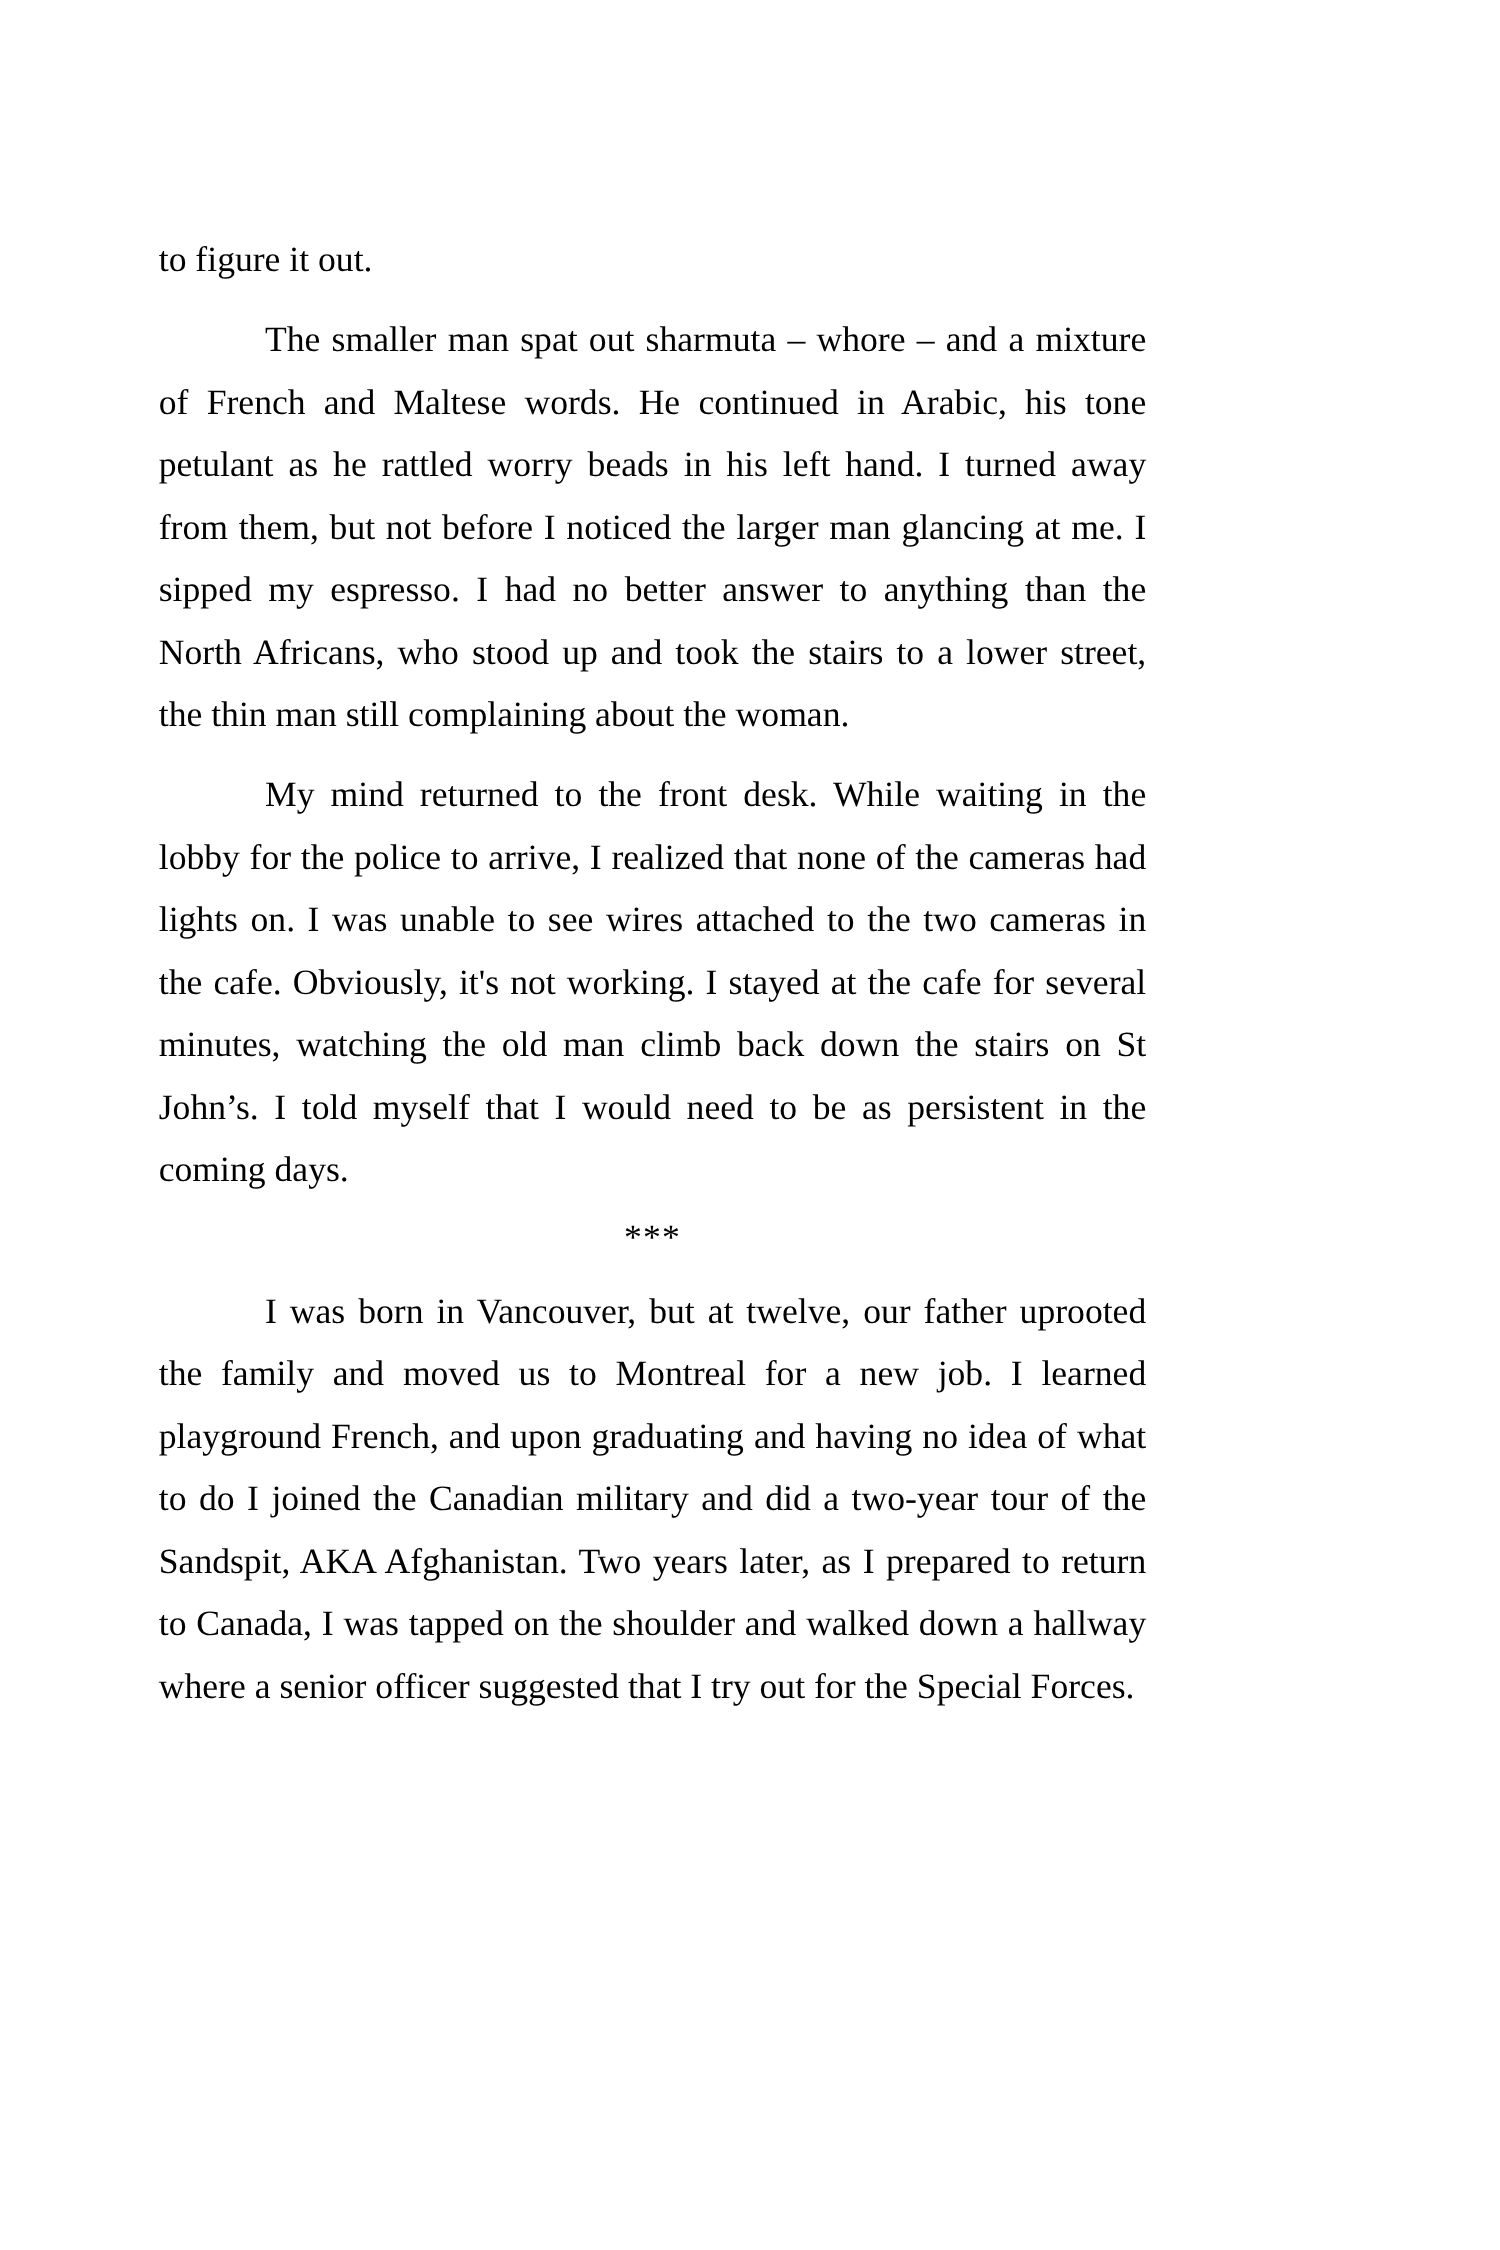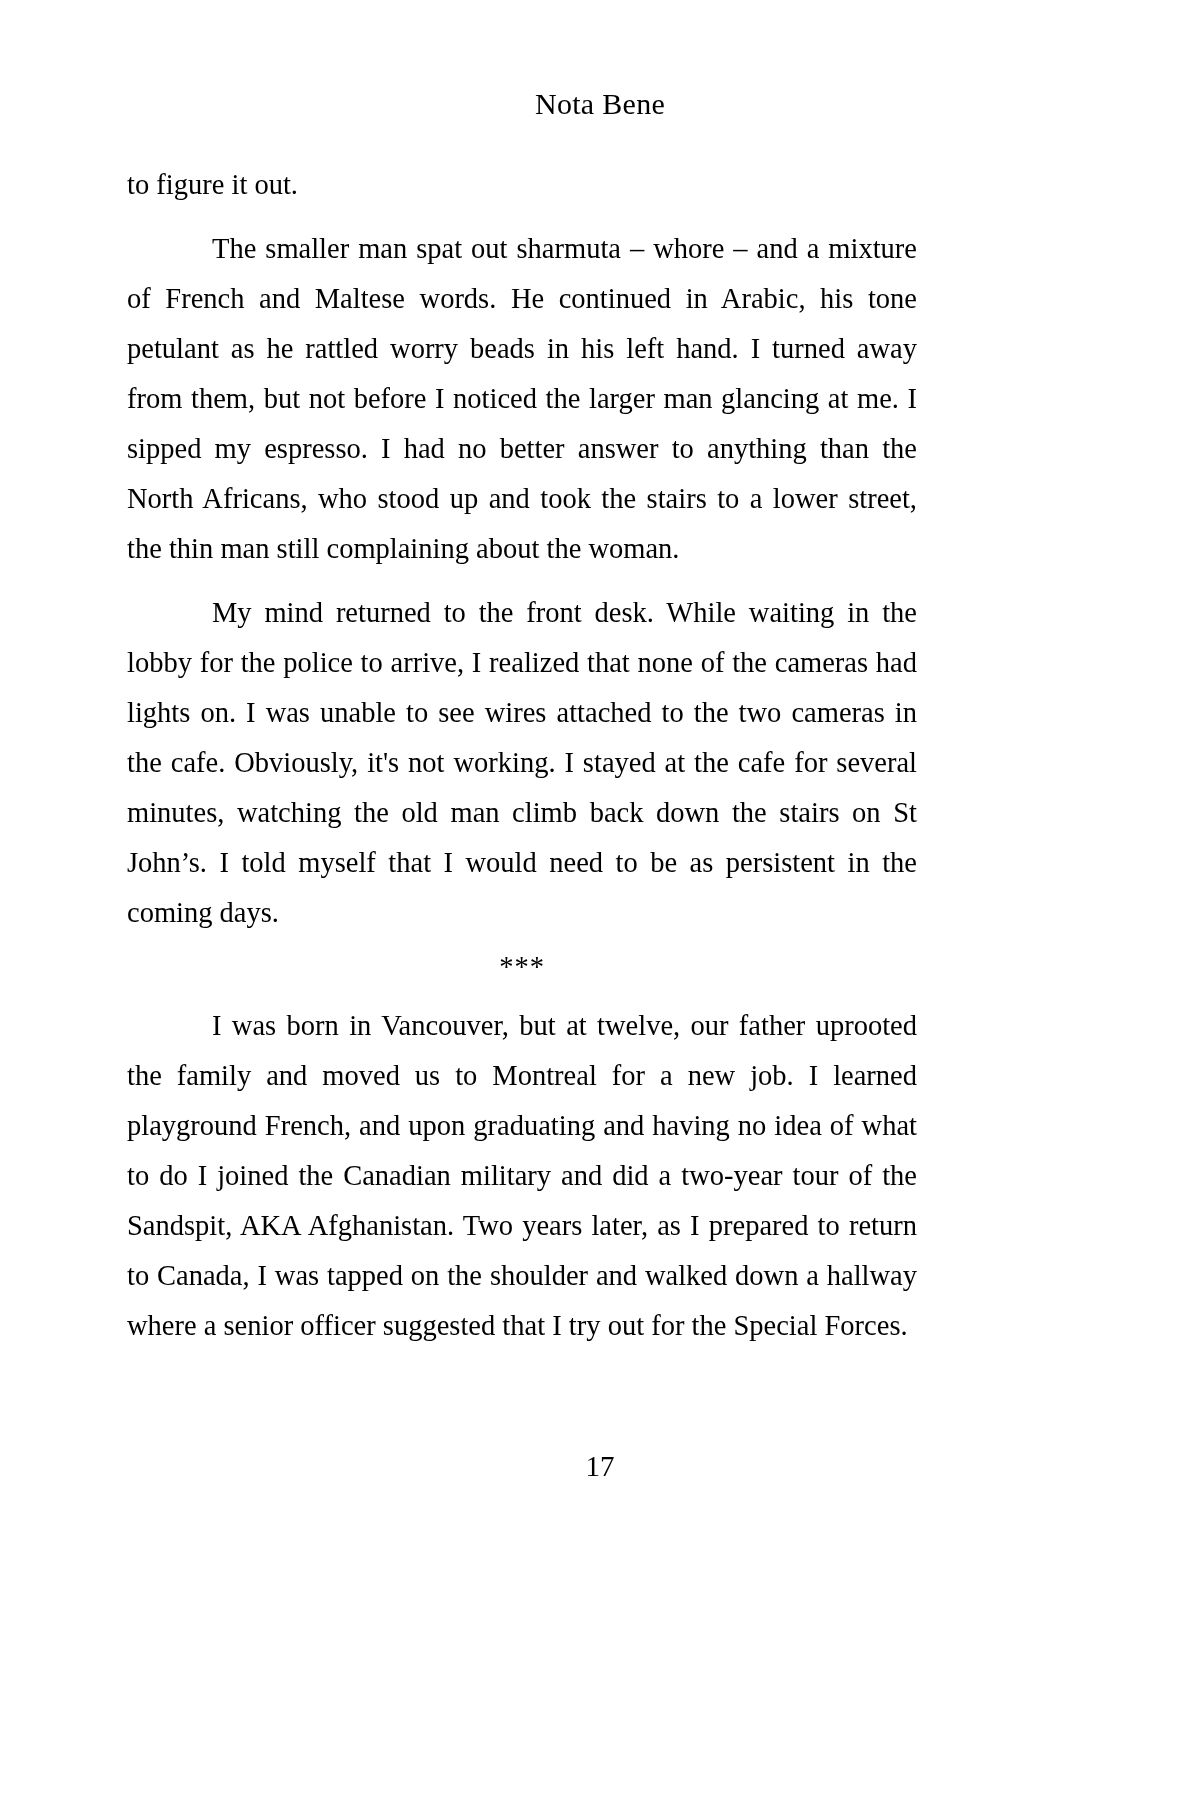--- a/index.html
+++ b/index.html
@@ -26,21 +26,21 @@
     top: 86px;
     left: 0;
     right: 0;
     text-align: center;
     font-size: 30px;
     line-height: 1.2;
     letter-spacing: 0.3px;
   }
   .body-column {
     position: absolute;
-    top: 160px;
+    top: 184px;
     left: 127px;
     width: 790px;
   }
   p.para {
     margin: 0 0 0 0;
     font-size: 28.5px;
     line-height: 50px;
     text-align: justify;
     text-justify: inter-word;
     hyphens: none;
@@ -80,35 +80,33 @@
     right: 0;
     text-align: center;
     font-size: 29px;
   }
 </style>
 </head>
 <body>
 
 <div class="page">
 
-  <div class="running-head">Nota Bene</div>
 
   <div class="body-column">
 
     <p class="para flush">to figure it out.</p>
 
     <div class="gap"></div>
 
     <p class="para indent"><span>The smaller man spat out </span><span class="italic">sharmuta</span><span> – whore – and a mixture of French and Maltese words. He continued in Arabic, his tone petulant as he rattled worry beads in his left hand. I turned away from them, but not before I noticed the larger man glancing at me. I sipped my espresso. I had no better answer to anything than the North Africans, who stood up and took the stairs to a lower street, the thin man still complaining about the woman.</span></p>
 
     <div class="gap"></div>
 
     <p class="para indent">My mind returned to the front desk. While waiting in the lobby for the police to arrive, I realized that none of the cameras had lights on. I was unable to see wires attached to the two cameras in the cafe. Obviously, it's not working. I stayed at the cafe for several minutes, watching the old man climb back down the stairs on St John’s. I told myself that I would need to be as persistent in the coming days.</p>
 
     <div class="sep"><span class="sep-inner">***</span></div>
 
     <p class="para indent">I was born in Vancouver, but at twelve, our father uprooted the family and moved us to Montreal for a new job. I learned playground French, and upon graduating and having no idea of what to do I joined the Canadian military and did a two-year tour of the Sandspit, AKA Afghanistan. Two years later, as I prepared to return to Canada, I was tapped on the shoulder and walked down a hallway where a senior officer suggested that I try out for the Special Forces.</p>
 
   </div>
 
-  <div class="folio-pos">17</div>
 
 </div>
 
 </body></html>

